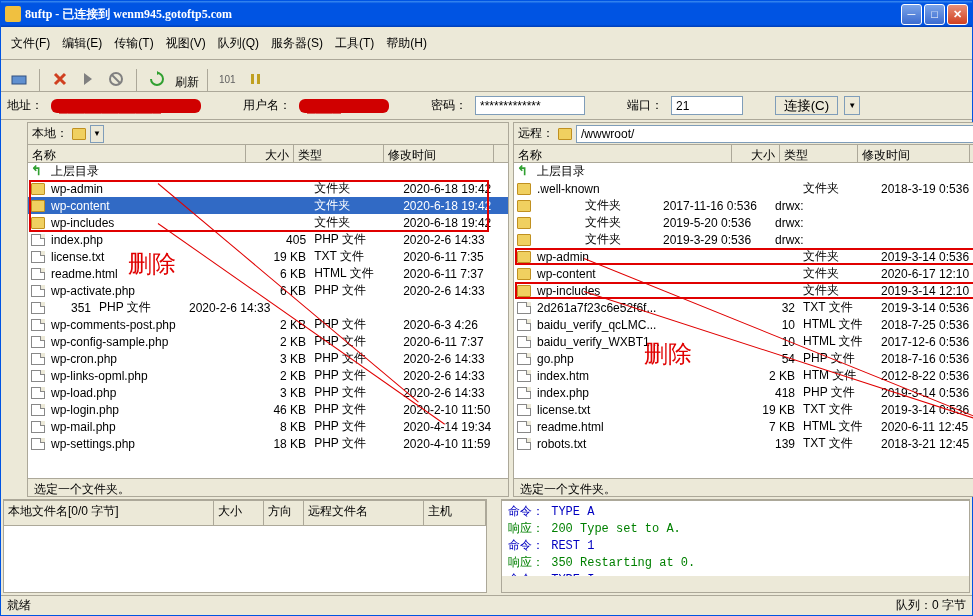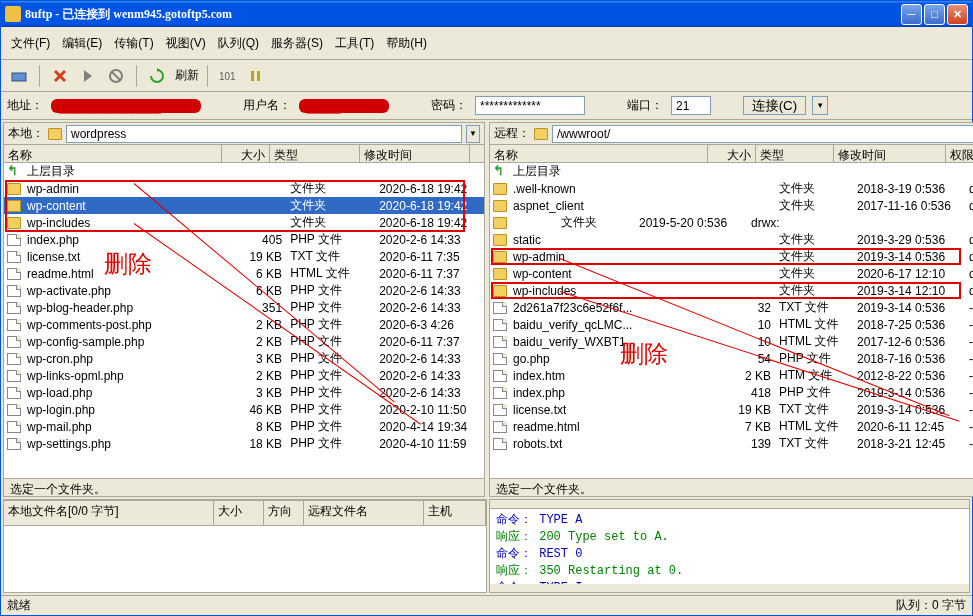--- a/index.html
+++ b/index.html
@@ -6,34 +6,34 @@
 body { font-family: "SimSun", "宋体", sans-serif; font-size: 12px; background: #ece9d8; overflow: hidden; }
 .window { width: 973px; height: 616px; border: 1px solid #0054e3; background: #ece9d8; display: flex; flex-direction: column; }
 .titlebar { height: 26px; background: linear-gradient(to bottom, #3c8cf0 0%, #0054e3 10%, #0054e3 90%, #003db5 100%); display: flex; align-items: center; padding: 0 4px; color: #fff; font-weight: bold; }
 .title-icon { width: 16px; height: 16px; background: #f0c040; margin-right: 4px; border-radius: 2px; }
 .titlebar-text { flex: 1; font-family: Liberation Serif, serif; }
 .titlebar-btns { display: flex; gap: 2px; }
 .titlebar-btn { width: 21px; height: 21px; background: linear-gradient(to bottom, #7ba4e8, #3c6cd0); border: 1px solid #fff; border-radius: 3px; color: #fff; font-weight: bold; display: flex; align-items: center; justify-content: center; cursor: pointer; font-size: 11px; }
 .titlebar-btn.close { background: linear-gradient(to bottom, #e89078, #d04020); }
 .menubar { height: 22px; background: #ece9d8; display: flex; align-items: center; padding: 16px 4px; border-bottom: 1px solid #aca899; }
 .menu-item { padding: 2px 6px; cursor: pointer; }
-.toolbar { height: 32px; background: #ece9d8; display: flex; align-items: center; padding: 0 6px; border-bottom: 1px solid #aca899; gap: 4px; }
+.toolbar { height: 32px; background: #ece9d8; display: flex; align-items: flex-end; padding: 0 6px; border-bottom: 1px solid #aca899; gap: 4px; }
 .tb-btn { width: 24px; height: 24px; display: flex; align-items: center; justify-content: center; cursor: pointer; border-radius: 2px; }
 .tb-sep { width: 1px; height: 22px; background: #aca899; margin: 0 4px; }
 .tb-refresh-label { margin-left: 2px; }
 .connbar { height: 28px; background: #ece9d8; display: flex; align-items: center; padding: 0 6px; border-bottom: 1px solid #aca899; gap: 6px; }
 .connbar label { margin-right: 2px; }
 .connbar input { border: 1px solid #7f9db9; padding: 2px 4px; height: 19px; font-size: 12px; }
 .conn-addr { width: 150px; }
 .conn-user { width: 90px; }
 .conn-pass { width: 110px; }
-.conn-port { width: 40px; }
+.conn-port { width: 72px; }
 .conn-btn { border: 1px solid #7f9db9; background: #ece9d8; padding: 1px 8px; cursor: pointer; height: 19px; display: flex; align-items: center; }
 .conn-dd { width: 16px; height: 19px; border: 1px solid #7f9db9; background: #ece9d8; cursor: pointer; display: flex; align-items: center; justify-content: center; font-size: 8px; }
-.panes { display: flex; flex: 1; min-height: 0; }
+.panes { display: flex; flex: 1; min-height: 0; margin-left: 24px; }
 .pane { display: flex; flex-direction: column; border: 1px solid #aca899; margin: 2px; background: #fff; }
 .pane-left { width: 482px; }
 .pane-right { flex: 1; }
 .pathbar { height: 22px; background: #ece9d8; display: flex; align-items: center; padding: 0 4px; border-bottom: 1px solid #aca899; gap: 4px; }
 .pathbar label { }
 .pathbar .folder-ic { width: 14px; height: 12px; background: #f0d060; border: 1px solid #c09020; border-radius: 1px; }
 .pathbar input { flex: 1; border: 1px solid #7f9db9; padding: 1px 4px; height: 18px; font-size: 12px; }
 .pathbar .dd { width: 14px; height: 18px; border: 1px solid #7f9db9; background: #ece9d8; font-size: 8px; display: flex; align-items: center; justify-content: center; cursor: pointer; }
 .listhdr { height: 18px; background: #ece9d8; display: flex; border-bottom: 1px solid #aca899; }
 .listhdr .col { border-right: 1px solid #aca899; padding: 2px 4px; overflow: hidden; white-space: nowrap; }
@@ -60,21 +60,21 @@
 .redline { position: absolute; background: #e00000; height: 1px; transform-origin: left center; z-index: 4; pointer-events: none; }
 .statusrow { height: 18px; background: #ece9d8; padding: 2px 6px; border-top: 1px solid #aca899; }
 .queuehdr { height: 26px; background: #ece9d8; display: flex; border-top: 1px solid #aca899; border-bottom: 1px solid #aca899; }
 .queuehdr .qcol { border-right: 1px solid #aca899; padding: 2px 4px; }
 .logarea { background: #fff; font-family: "Courier New", monospace; font-size: 12px; padding: 2px 6px; overflow-y: auto; height: 76px; border-top: 1px solid #aca899; }
 .logline { white-space: nowrap; }
 .log-cmd { color: #0000c0; }
 .log-resp { color: #008000; }
 .bottom { display: flex; height: 96px; }
 .bottom-left { width: 484px; display: flex; flex-direction: column; border: 1px solid #aca899; margin: 0 2px 2px 2px; }
-.bottom-right { flex: 1; display: flex; flex-direction: column; border: 1px solid #aca899; margin: 0 2px 2px 0; justify-content: center; }
+.bottom-right { flex: 1; display: flex; flex-direction: column; border: 1px solid #aca899; margin: 0 2px 2px 12px; }
 .statusbar { height: 20px; background: #ece9d8; display: flex; align-items: center; padding: 0 6px; border-top: 1px solid #aca899; justify-content: space-between; }
 .redacted { background: #d00000; color: #d00000; border-radius: 6px; padding: 0 8px; }
 </style>
 </head>
 <body>
 
 <div class="window">
   <div class="titlebar">
     <div class="title-icon"></div>
     <div class="titlebar-text">8uftp - 已连接到 wenm945.gotoftp5.com</div>
@@ -157,21 +157,20 @@
     <button class="conn-btn">连接(C)</button>
     <div class="conn-dd">▼</div>
   </div>
 
   <div class="panes">
 
     <div class="pane pane-left">
       <div class="pathbar">
         <label>本地：</label>
         <div class="folder-ic"></div>
-        <input value="wordpress" style="">
         <div class="dd">▼</div>
       </div>
       <div class="listhdr">
         <div class="col col-name-l">名称</div>
         <div class="col col-size-l">大小</div>
         <div class="col col-type-l">类型</div>
         <div class="col col-mod-l">修改时间</div>
       </div>
       <div class="filelist" id="local-list">
         <div class="row">
@@ -223,21 +222,20 @@
           </div>
           <div class="row">
             <div class="icon ic-file"></div>
             <div class="cell col-name-l">wp-activate.php</div>
             <div class="cell col-size-l">6 KB</div>
             <div class="cell col-type-l">PHP 文件</div>
             <div class="cell col-mod-l">2020-2-6 14:33</div>
           </div>
           <div class="row">
             <div class="icon ic-file"></div>
-            <div class="cell col-name-l">wp-blog-header.php</div>
             <div class="cell col-size-l">351</div>
             <div class="cell col-type-l">PHP 文件</div>
             <div class="cell col-mod-l">2020-2-6 14:33</div>
           </div>
           <div class="row">
             <div class="icon ic-file"></div>
             <div class="cell col-name-l">wp-comments-post.php</div>
             <div class="cell col-size-l">2 KB</div>
             <div class="cell col-type-l">PHP 文件</div>
             <div class="cell col-mod-l">2020-6-3 4:26</div>
@@ -322,36 +320,34 @@
       <div class="row">
             <div class="icon ic-folder"></div>
             <div class="cell col-name-r">.well-known</div>
             <div class="cell col-size-r"></div>
             <div class="cell col-type-r">文件夹</div>
             <div class="cell col-mod-r">2018-3-19 0:536</div>
             <div class="cell col-perm-r">drwx:</div>
           </div>
           <div class="row">
             <div class="icon ic-folder"></div>
-            <div class="cell col-name-r">aspnet_client</div>
             <div class="cell col-size-r"></div>
             <div class="cell col-type-r">文件夹</div>
             <div class="cell col-mod-r">2017-11-16 0:536</div>
             <div class="cell col-perm-r">drwx:</div>
           </div>
           <div class="row">
             <div class="icon ic-folder"></div>
             <div class="cell col-size-r"></div>
             <div class="cell col-type-r">文件夹</div>
             <div class="cell col-mod-r">2019-5-20 0:536</div>
             <div class="cell col-perm-r">drwx:</div>
           </div>
           <div class="row">
             <div class="icon ic-folder"></div>
-            <div class="cell col-name-r">static</div>
             <div class="cell col-size-r"></div>
             <div class="cell col-type-r">文件夹</div>
             <div class="cell col-mod-r">2019-3-29 0:536</div>
             <div class="cell col-perm-r">drwx:</div>
           </div>
           <div class="row">
             <div class="icon ic-folder"></div>
             <div class="cell col-name-r">wp-admin</div>
             <div class="cell col-size-r"></div>
             <div class="cell col-type-r">文件夹</div>
@@ -464,21 +460,21 @@
         <div class="qcol" style="width:40px">方向</div>
         <div class="qcol" style="width:120px">远程文件名</div>
         <div class="qcol" style="flex:1">主机</div>
       </div>
       <div style="flex:1;background:#fff"></div>
     </div>
     <div class="bottom-right">
       <div class="logarea" id="log">
           <div class="logline"><span class="log-cmd">命令：</span><span class="log-cmd">  TYPE A</span></div>
           <div class="logline"><span class="log-resp">响应：</span><span class="log-resp">  200 Type set to A.</span></div>
-          <div class="logline"><span class="log-cmd">命令：</span><span class="log-cmd">  REST 0</span></div>
+          <div class="logline"><span class="log-cmd">命令：</span><span class="log-cmd">  REST 1</span></div>
           <div class="logline"><span class="log-resp">响应：</span><span class="log-resp">  350 Restarting at 0.</span></div>
           <div class="logline"><span class="log-cmd">命令：</span><span class="log-cmd">  TYPE I</span></div>
         </div>
     </div>
   </div>
 
   <div class="statusbar">
     <span>就绪</span>
     <span>队列：0 字节</span>
   </div>

